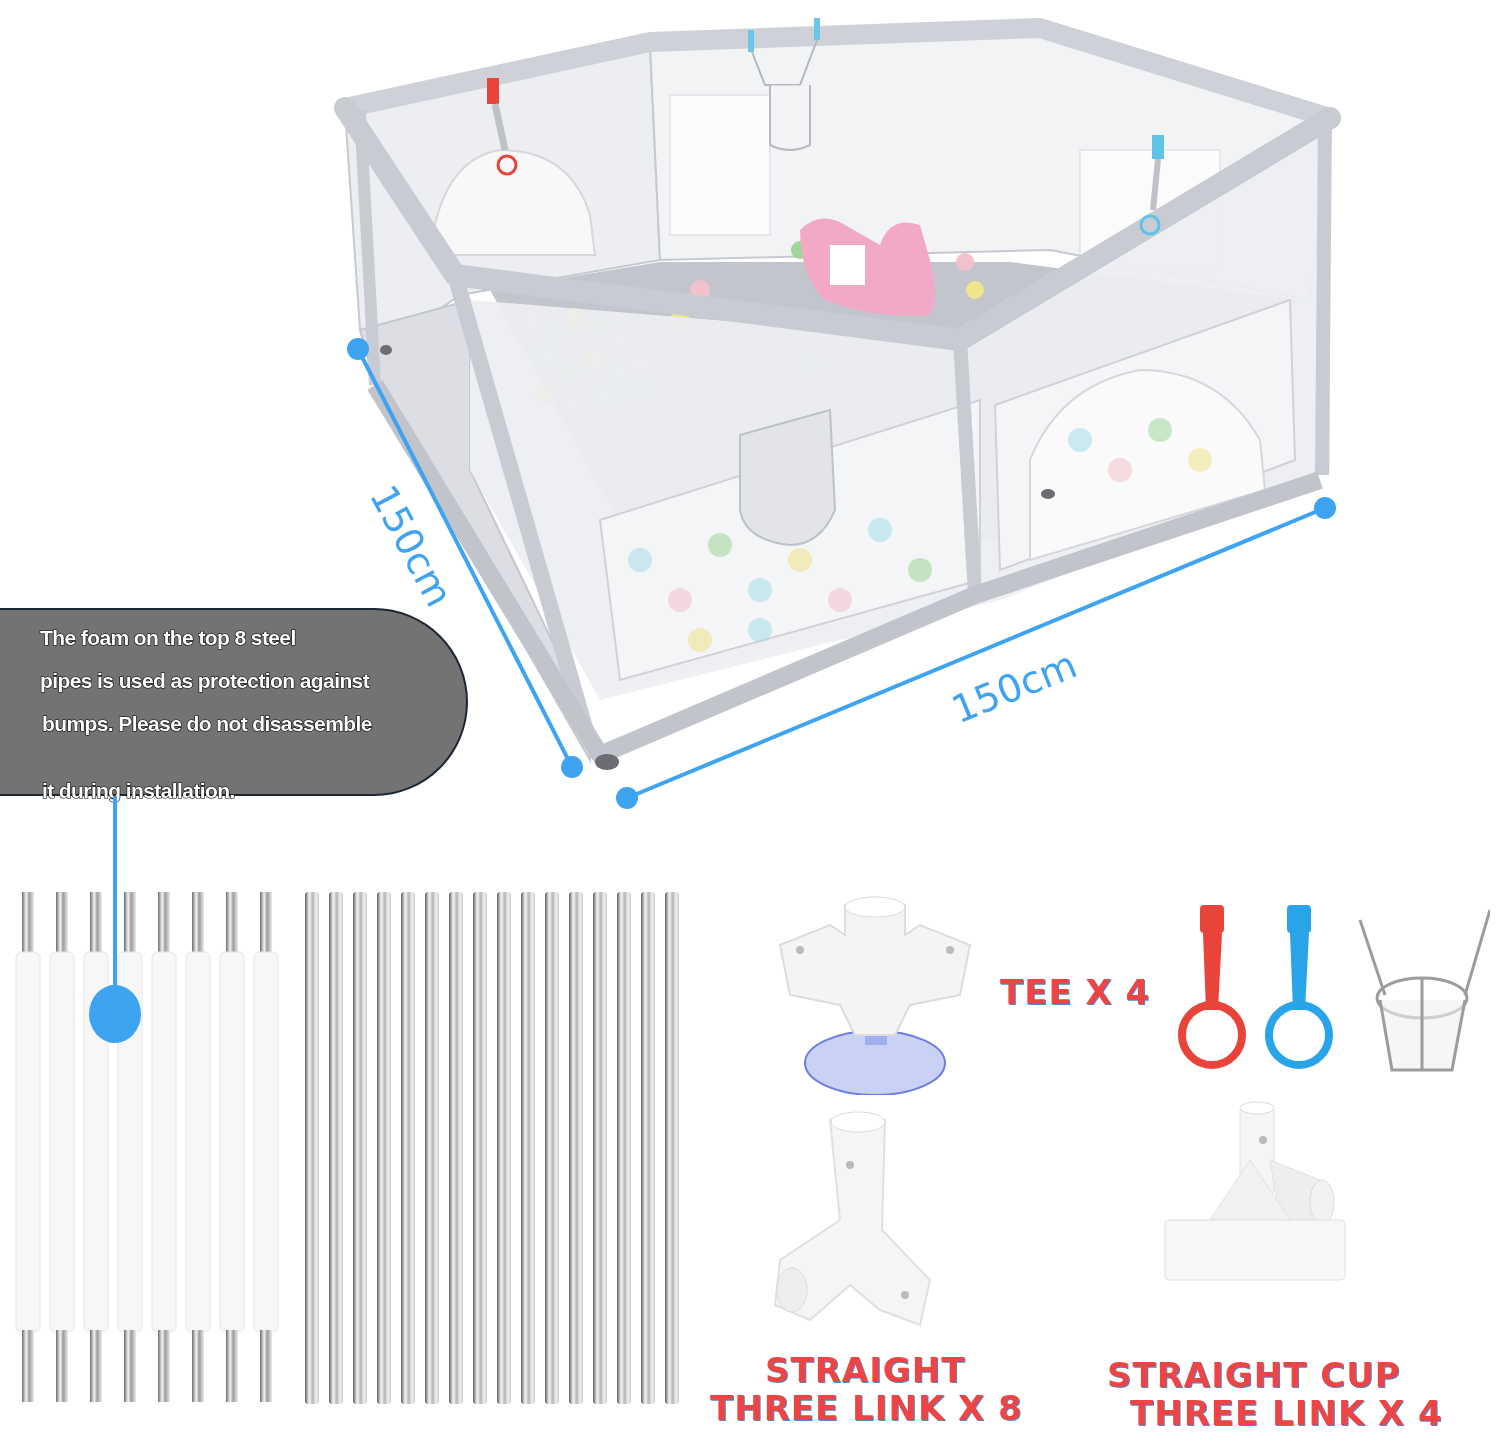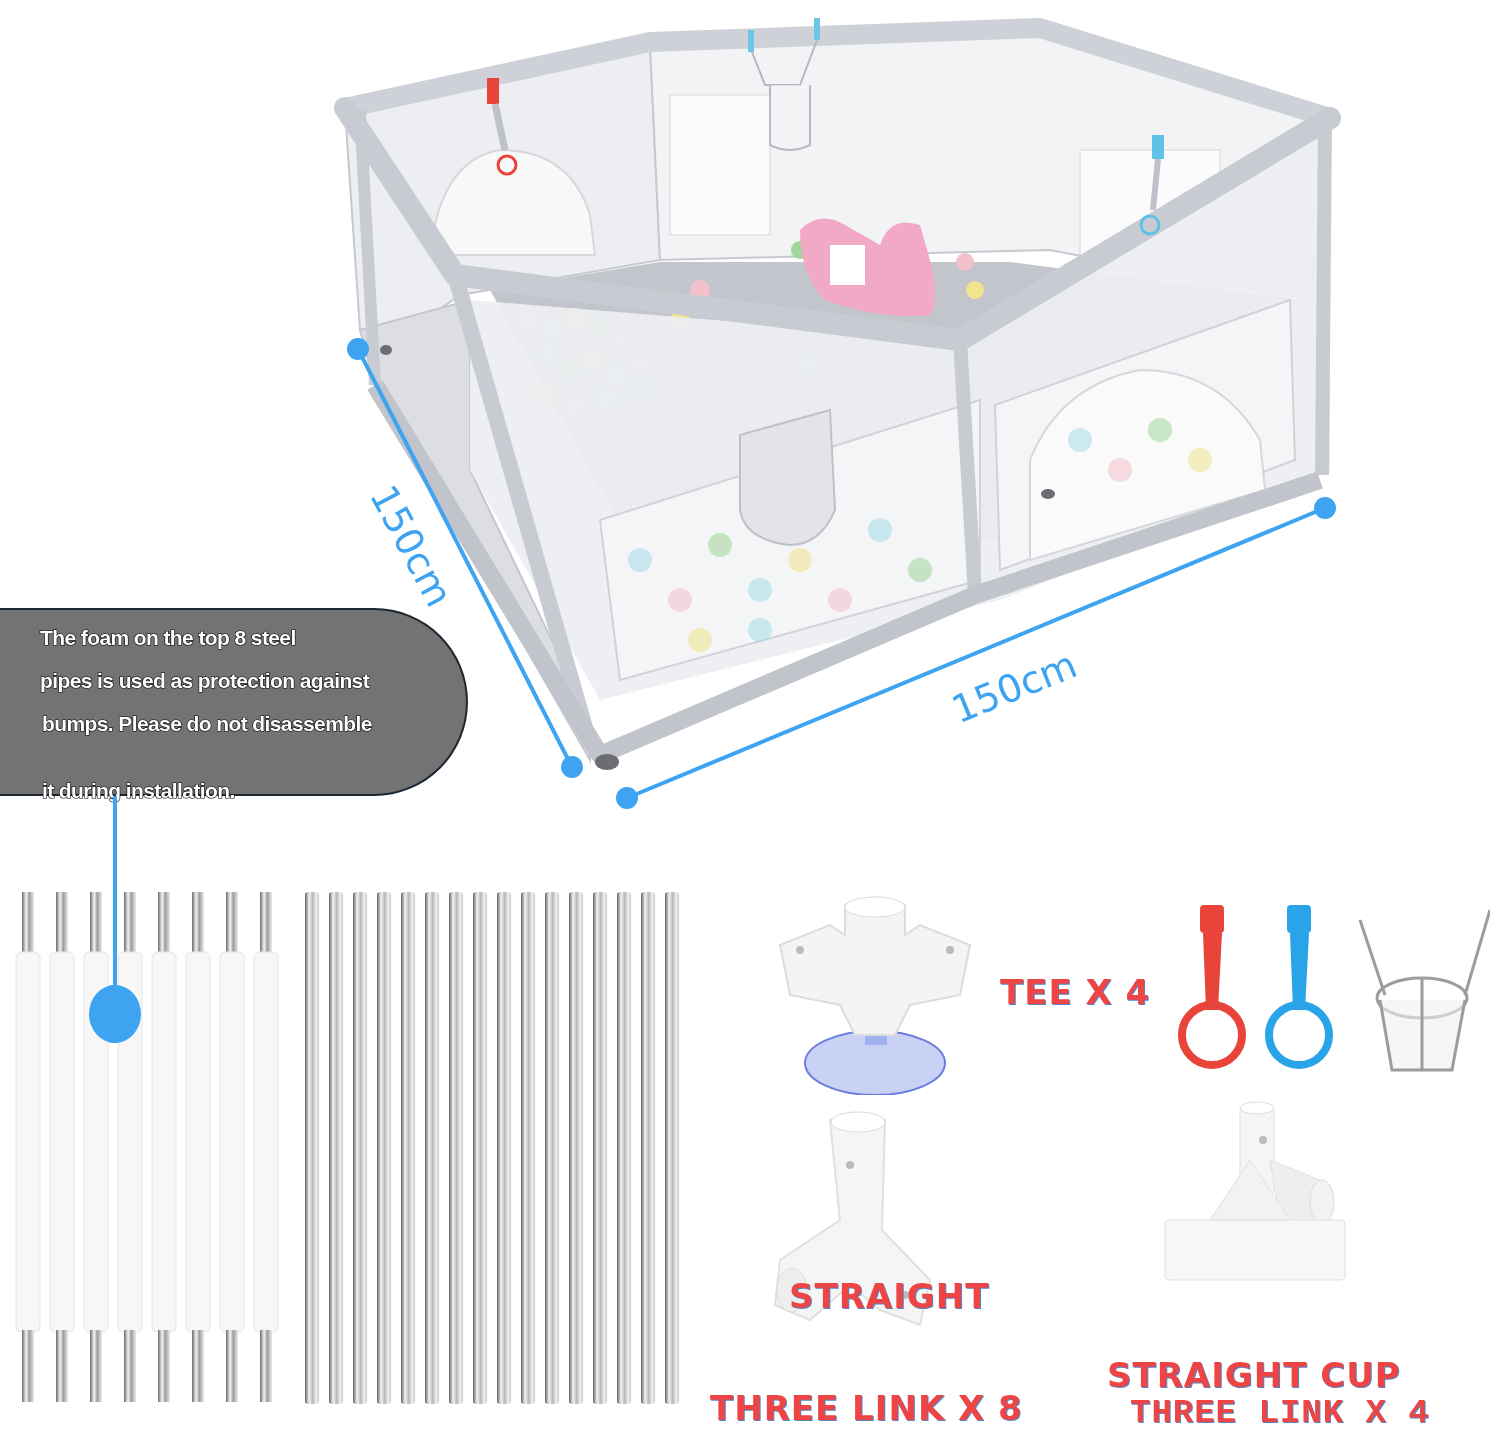--- a/index.html
+++ b/index.html
@@ -288,28 +288,28 @@
 
 <div class="abs" style="left:770px; top:1110px; width:180px; height:220px;">
   <svg width="180" height="220">
     <path d="M60,10 Q90,0 115,10 L112,120 L160,170 L150,215 L110,200 L80,175 L40,210 L5,195 L10,150 L70,110 Z" fill="#f5f5f5" stroke="#e0e0e0" stroke-width="2"></path>
     <ellipse cx="88" cy="12" rx="27" ry="10" fill="#ffffff" stroke="#dcdcdc"></ellipse>
     <ellipse cx="22" cy="180" rx="15" ry="22" fill="#eeeeee" stroke="#dcdcdc"></ellipse>
     <circle cx="80" cy="55" r="4" fill="#bbb"></circle>
       <circle cx="135" cy="185" r="4" fill="#bbb"></circle>
   </svg>
 </div>
-<div class="part-label" style="left:765px; top:1276px;margin-left:24px;">STRAIGHT</div>
+<div class="part-label" style="left:765px; top:1350px;">STRAIGHT</div>
 <div class="part-label" style="left:710px; top:1388px;text-align:center;">THREE LINK X 8</div>
 
 <div class="abs" style="left:1160px; top:1100px; width:200px; height:210px;">
   <svg width="200" height="210">
     <rect x="80" y="5" width="34" height="90" rx="6" fill="#f5f5f5" stroke="#e0e0e0"></rect>
     <ellipse cx="97" cy="8" rx="17" ry="6" fill="#fff" stroke="#ddd"></ellipse>
     <path d="M110,60 L160,80 L170,130 L120,120 Z" fill="#eeeeee" stroke="#e0e0e0"></path>
     <ellipse cx="162" cy="102" rx="12" ry="22" fill="#f2f2f2" stroke="#dcdcdc"></ellipse>
     <path d="M50,120 L90,60 L130,120 Z" fill="#f2f2f2" stroke="#e0e0e0"></path>
     <rect x="5" y="120" width="180" height="60" rx="4" fill="#f7f7f7" stroke="#e0e0e0"></rect>
     <circle cx="103" cy="40" r="4" fill="#bbb"></circle>
   </svg>
 </div>
 <div class="part-label" style="left:1107px; top:1355px;">STRAIGHT CUP</div>
-<div class="part-label" style="left:1130px; top:1393px;font-family:Liberation Mono, monospace;">THREE LINK X 4</div>
+<div class="part-label" style="left:1130px; top:1393px;">THREE LINK X 4</div>
 
 </body></html>

